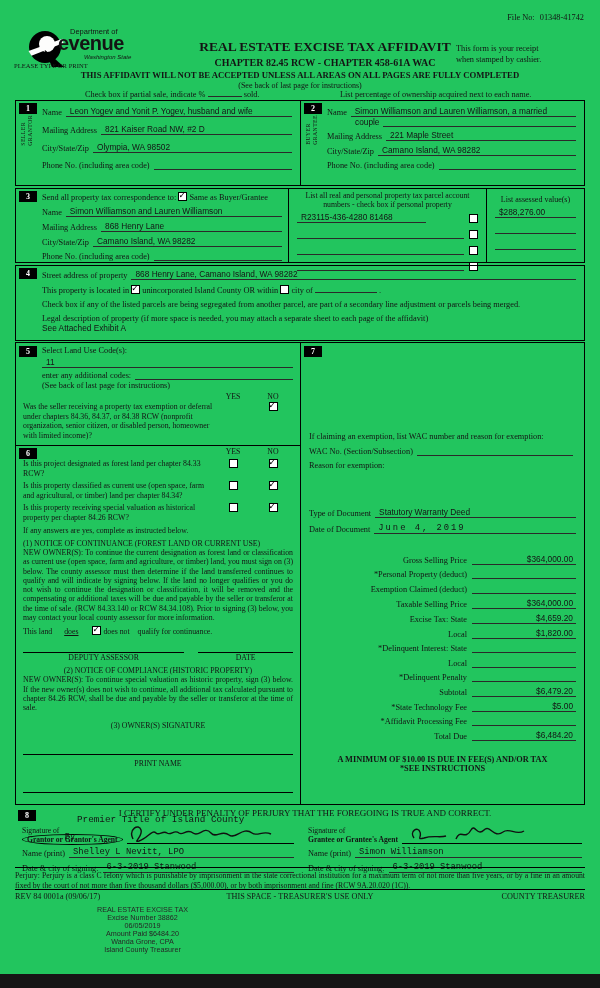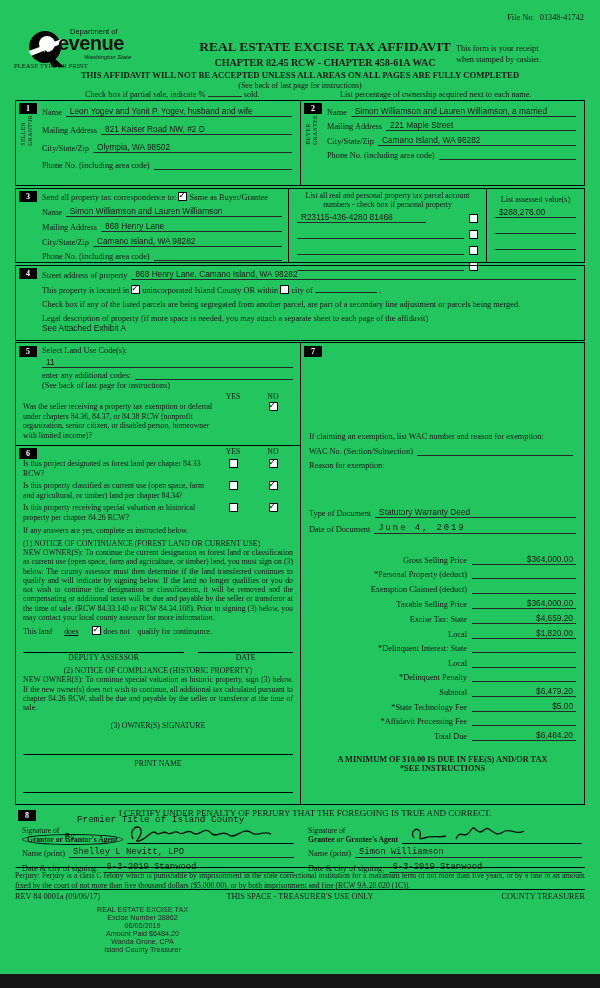--- a/index.html
+++ b/index.html
@@ -98,20 +98,24 @@
         <span class="ul fill"></span>
       </div>
     </div>
     <div style="flex:1;position:relative;padding:3px 8px 0 26px;box-sizing:border-box;">
       <div class="badge" style="left:3px;top:2px;">2</div>
       <div class="vlabel">BUYER<br>GRANTEE</div>
       <div class="frow" style="margin-top:2px;">
         <span class="lbl">Name</span>
         <span class="ul fill">Simon Williamson and Lauren Williamson, a married</span>
       </div>
+      <div class="frow">
+        <span class="fill" style="margin-left:28px;">couple</span>
+        <span class="ul"></span>
+      </div>
       <div class="frow" style="margin-top:3px;">
         <span class="lbl">Mailing Address</span>
         <span class="ul fill">221 Maple Street</span>
       </div>
       <div class="frow" style="margin-top:4px;">
         <span class="lbl">City/State/Zip</span>
         <span class="ul fill">Camano Island, WA 98282</span>
       </div>
       <div class="frow" style="margin-top:4px;">
         <span class="lbl">Phone No. (including area code)</span>

